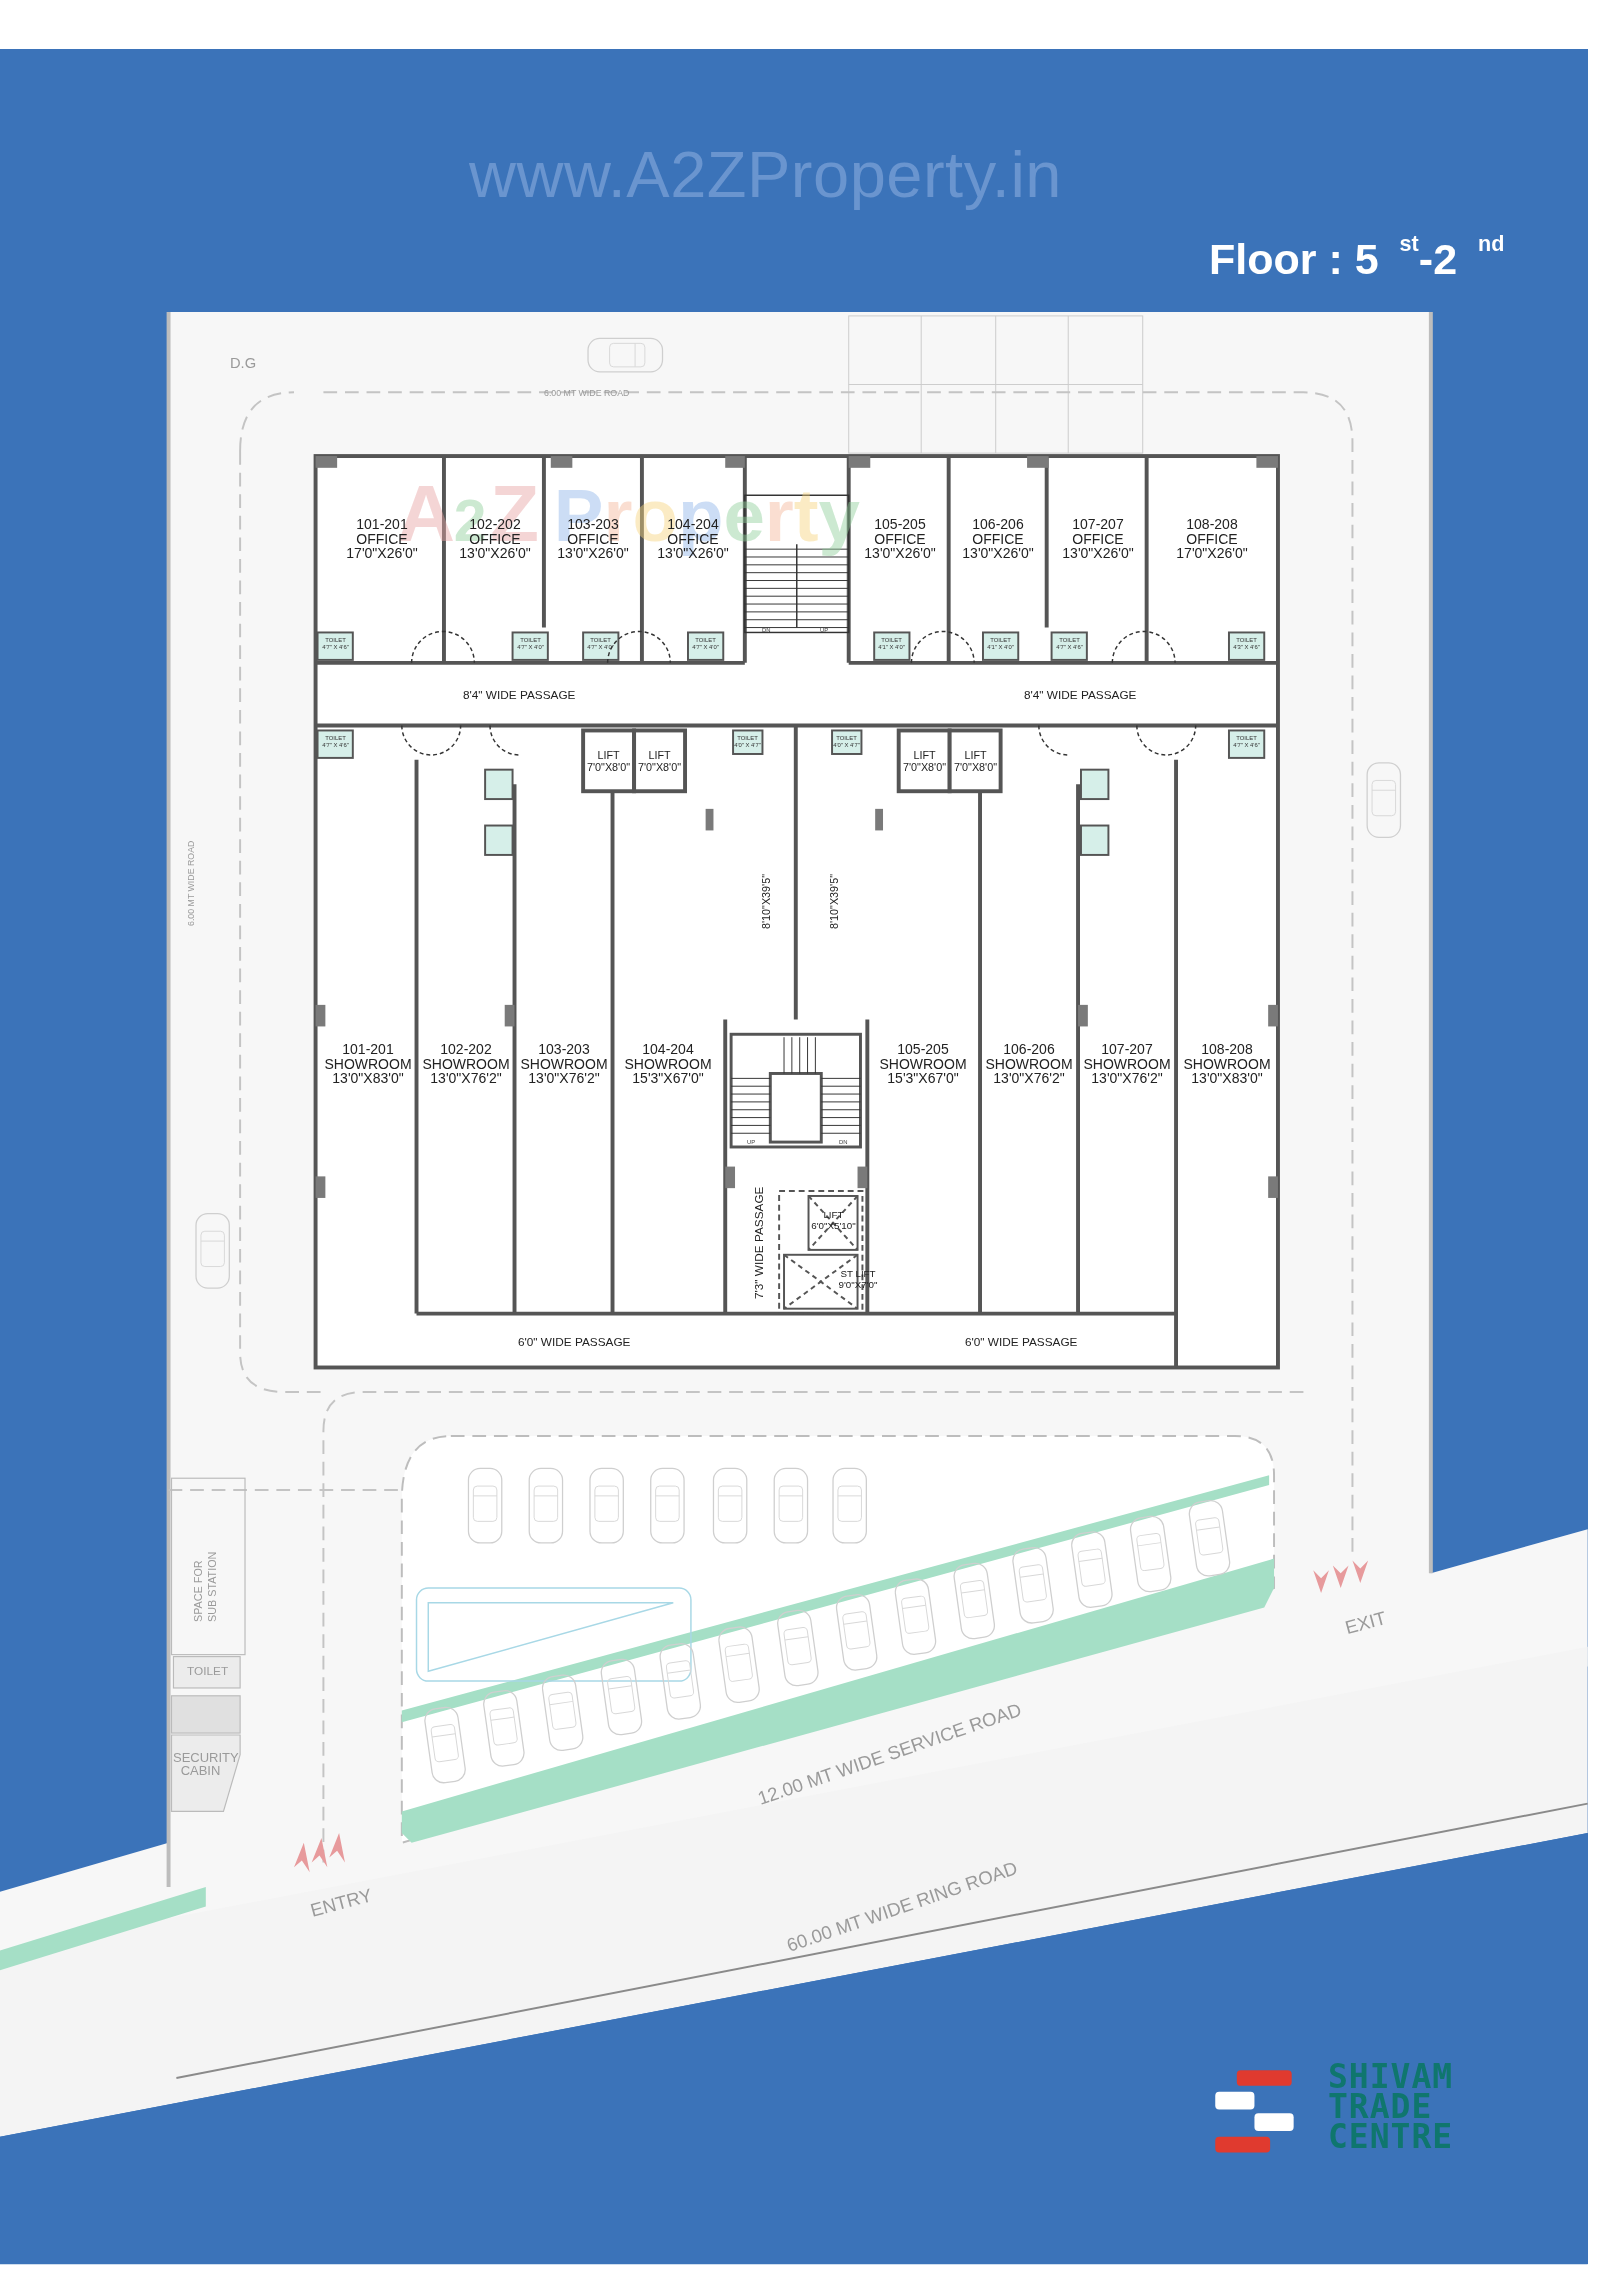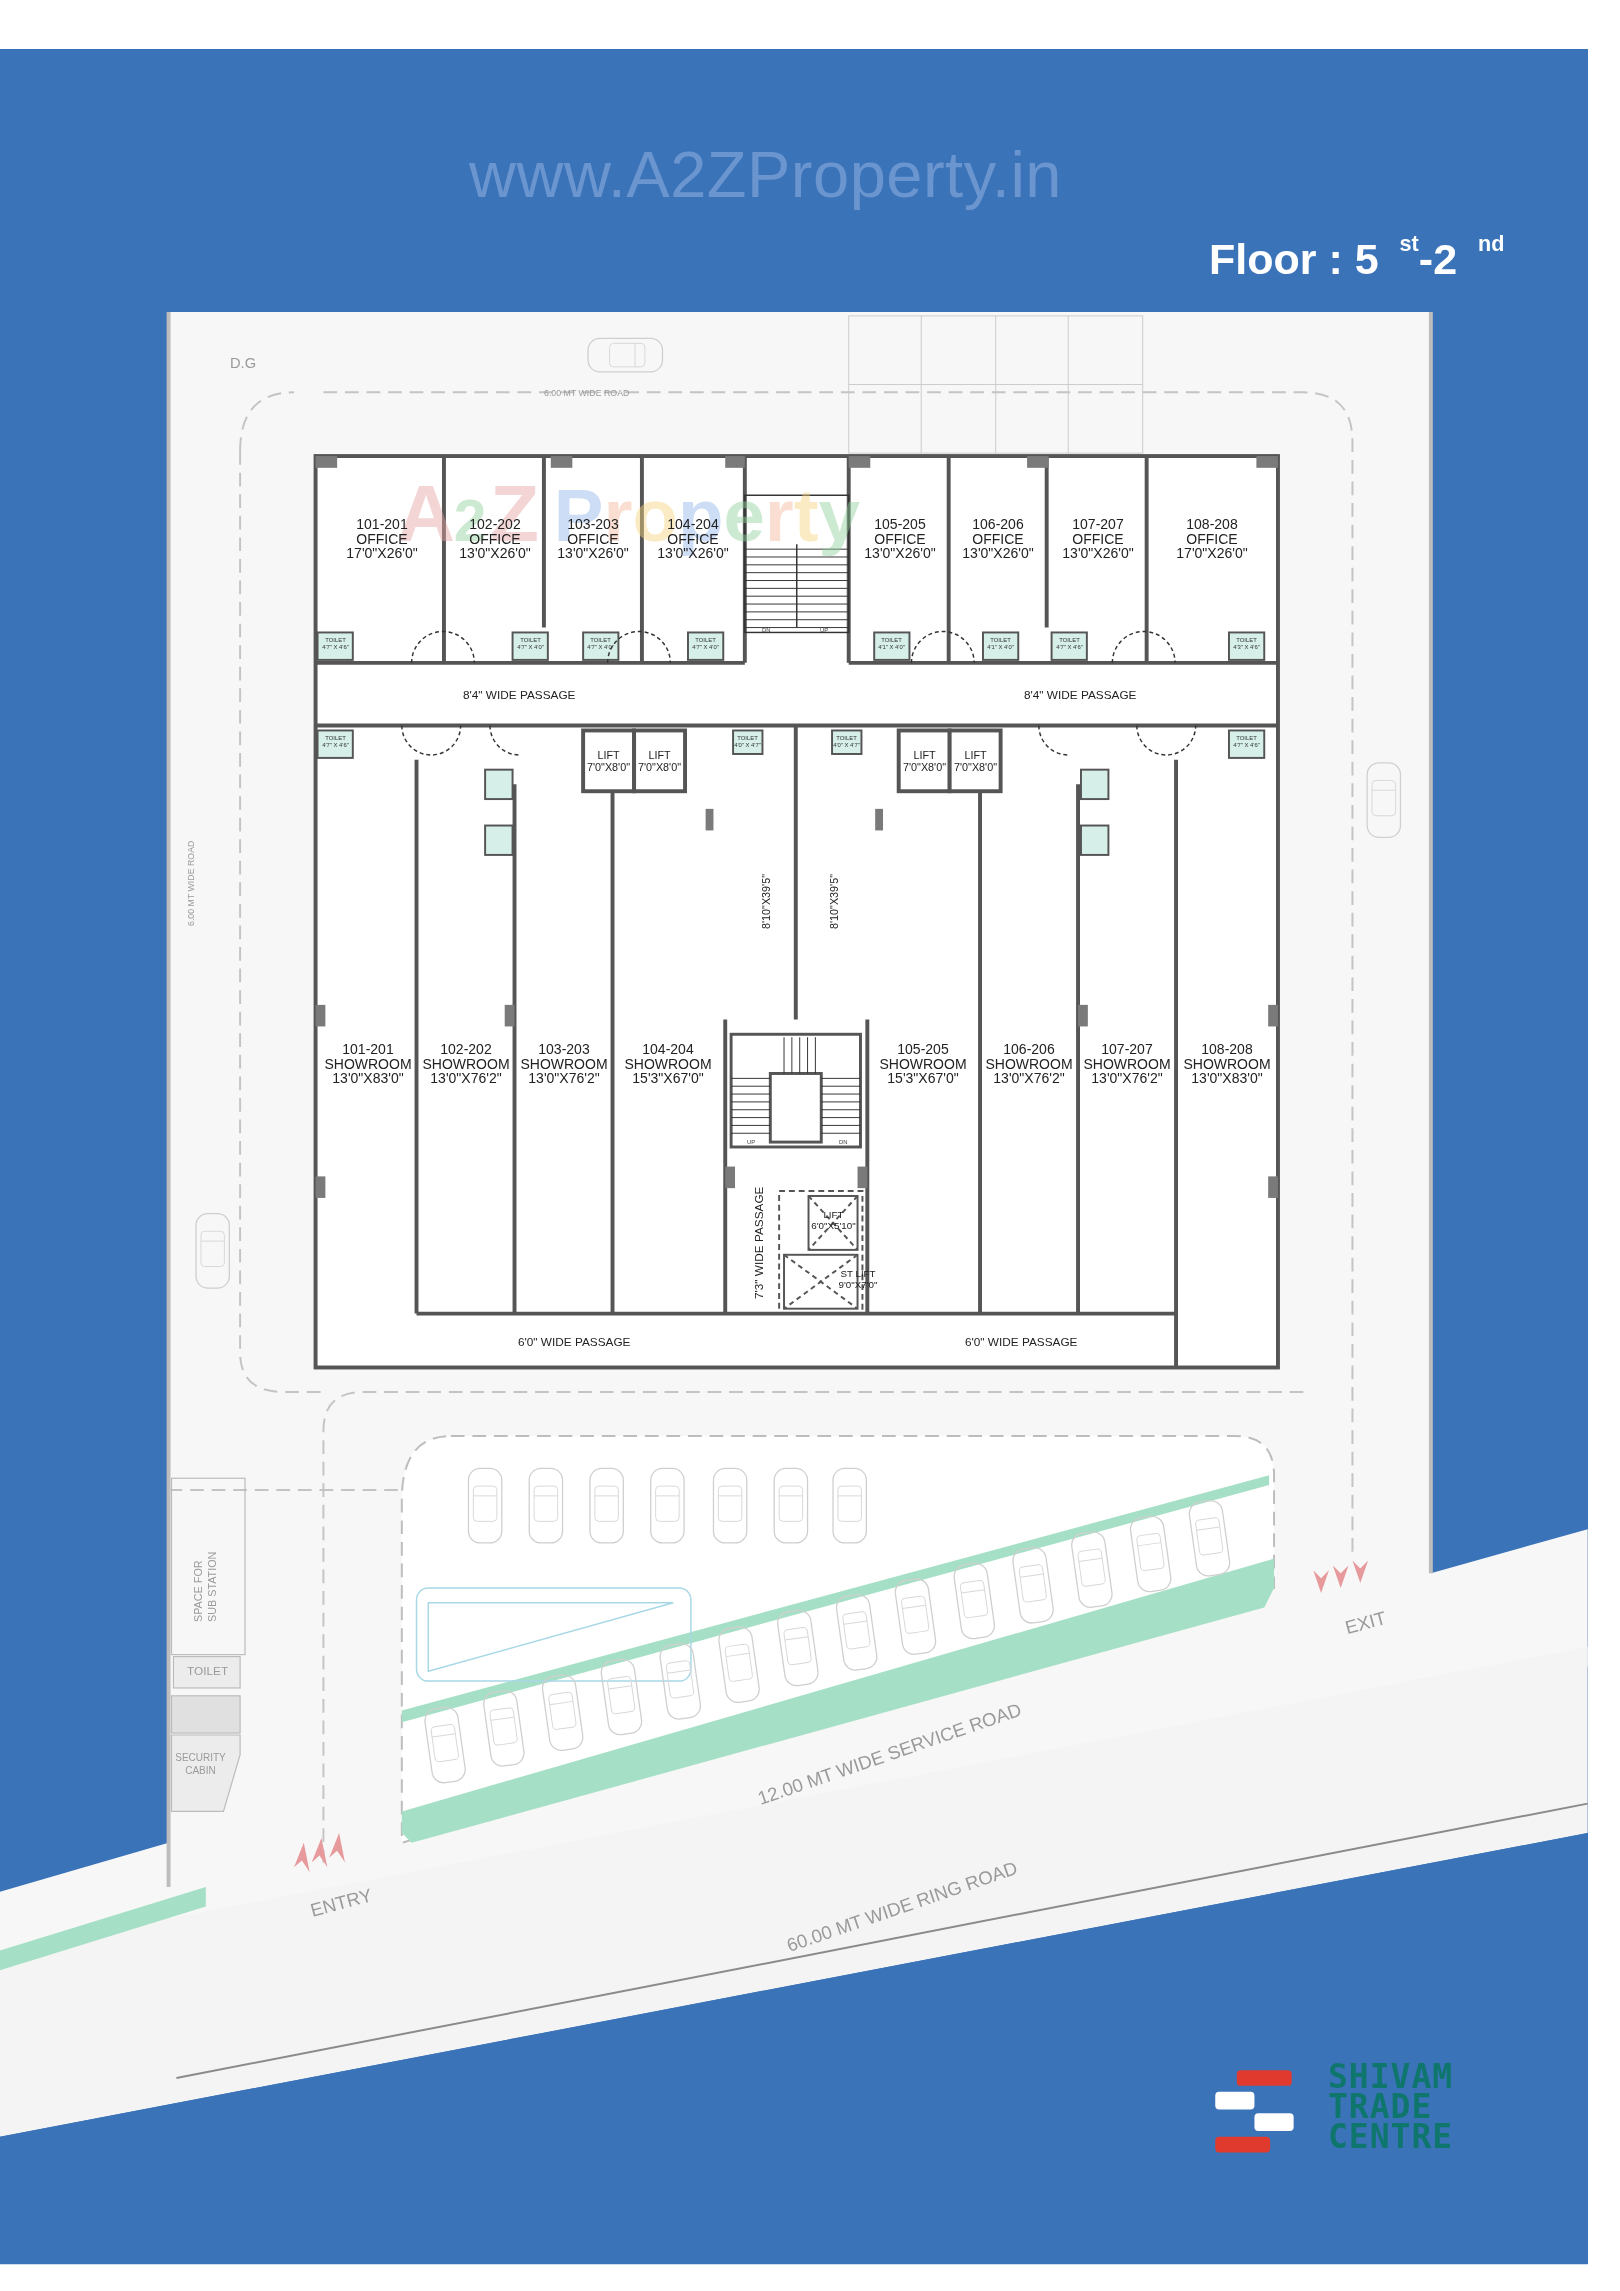--- a/index.html
+++ b/index.html
@@ -270,21 +270,21 @@
 </style>
 
 <div class="grey" style="left:184px;top:355px;font-size:14.7px;margin-left:46px;">D.G</div>
 <div class="grey" style="left:544px;top:388px;font-size:8.8px;">6.00 MT WIDE ROAD</div>
 <div class="grey" style="left:186px;top:926px;font-size:8.8px;transform:rotate(-90deg);transform-origin:left top;">6.00 MT WIDE ROAD</div>
 <div class="grey" style="left:192px;top:1622px;font-size:10.8px;line-height:13.7px;transform:rotate(-90deg);transform-origin:left top;">
     <div>SPACE FOR</div>
     <div>SUB STATION</div>
   </div>
 <div class="grey" style="left:187px;top:1664px;font-size:11.8px;">TOILET</div>
-<div class="grey" style="left:173px;top:1752px;font-size:10px;line-height:12.7px;text-align:center;width:55px;">
+<div class="grey" style="left:173px;top:1752px;font-size:13px;line-height:12.7px;text-align:center;width:55px;">
     <div>SECURITY</div>
     <div>CABIN</div>
   </div>
 <div class="grey" style="left:310px;top:1892px;font-size:18.6px;transform:rotate(-15deg);">ENTRY</div>
 <div class="grey" style="left:1345px;top:1612px;font-size:18.6px;transform:rotate(-15deg);">EXIT</div>
 <div class="grey" style="left:755px;top:1789px;font-size:18.6px;transform:rotate(-19deg);transform-origin:left top;">12.00 MT WIDE SERVICE ROAD</div>
 <div class="grey" style="left:784px;top:1936px;font-size:18.6px;transform:rotate(-19deg);transform-origin:left top;">60.00 MT WIDE RING ROAD</div>
 
 <div class="lbl" style="left:333px;top:517px;width:98px;">
     <div>101-201</div>

